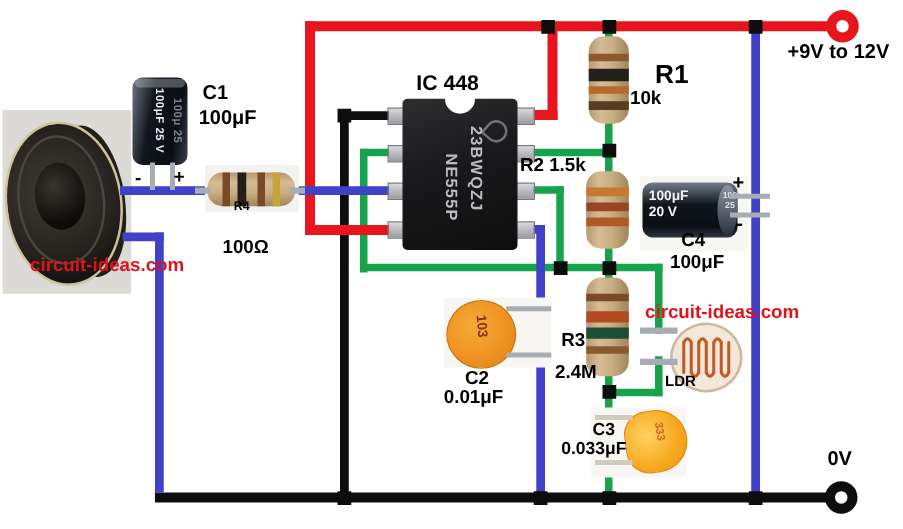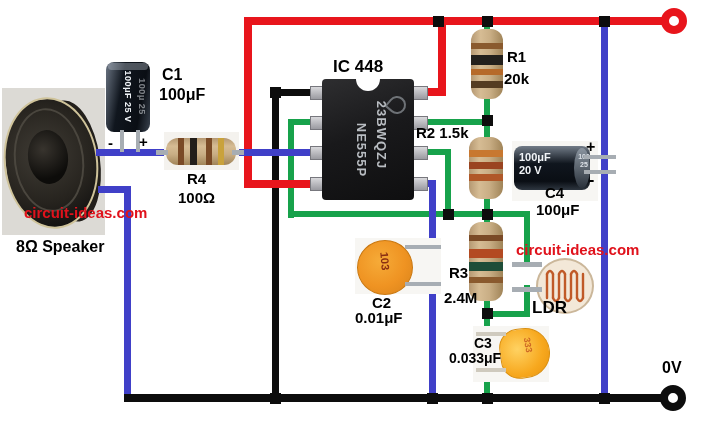--- a/index.html
+++ b/index.html
@@ -223,34 +223,34 @@
       <g stroke="#c05a28" stroke-width="2.4" fill="none" stroke-linecap="round">
         <path d="M9 14 V38 M15 14 V38 M21 14 V38 M27 14 V38 M33 14 V38 M39 14 V38 M45 14 V38"></path>
         <path d="M9 14 Q12 8 15 14 M21 14 Q24 8 27 14 M33 14 Q36 8 39 14"></path>
         <path d="M15 38 Q18 44 21 38 M27 38 Q30 44 33 38 M39 38 Q42 44 45 38"></path>
       </g>
     </svg>
   </div>
 
   <div class="lbl" style="left:162px;top:66px;font-size:16px">C1</div>
   <div class="lbl" style="left:159px;top:86px;font-size:16px">100μF</div>
-  <div class="lbl" style="left:187px;top:170px;font-size:15px">R4</div>
+  <div class="lbl" style="left:187px;top:160px;font-size:10px">R4</div>
   <div class="lbl" style="left:178px;top:189px;font-size:15px">100Ω</div>
   <div class="lbl" style="left:333px;top:57px;font-size:17px">IC 448</div>
-  <div class="lbl" style="left:507px;top:48px;font-size:15px">R1</div>
-  <div class="lbl" style="left:504px;top:70px;font-size:15px">20k</div>
+  <div class="lbl" style="left:524px;top:48px;font-size:21px">R1</div>
+  <div class="lbl" style="left:504px;top:70px;font-size:15px">10k</div>
   <div class="lbl" style="left:416px;top:124px;font-size:15px">R2 1.5k</div>
   <div class="lbl" style="left:545px;top:184px;font-size:15px">C4</div>
   <div class="lbl" style="left:536px;top:201px;font-size:15px">100μF</div>
   <div class="lbl" style="left:449px;top:264px;font-size:15px">R3</div>
   <div class="lbl" style="left:444px;top:289px;font-size:15px">2.4M</div>
-  <div class="lbl" style="left:532px;top:298px;font-size:17px">LDR</div>
+  <div class="lbl" style="left:532px;top:298px;font-size:12px">LDR</div>
   <div class="lbl" style="left:372px;top:294px;font-size:15px">C2</div>
   <div class="lbl" style="left:355px;top:309px;font-size:15px">0.01μF</div>
   <div class="lbl" style="left:474px;top:335px;font-size:14px">C3</div>
   <div class="lbl" style="left:449px;top:350px;font-size:14px">0.033μF</div>
+  <div class="lbl" style="left:630px;top:33px;font-size:16px">+9V to 12V</div>
   <div class="lbl" style="left:662px;top:359px;font-size:16px">0V</div>
-  <div class="lbl" style="left:16px;top:238px;font-size:16px">8Ω Speaker</div>
 
   <div class="wm" style="left:24px;top:204px">circuit-ideas.com</div>
   <div class="wm" style="left:516px;top:241px">circuit-ideas.com</div>
 
 </div>
 
 </body></html>

